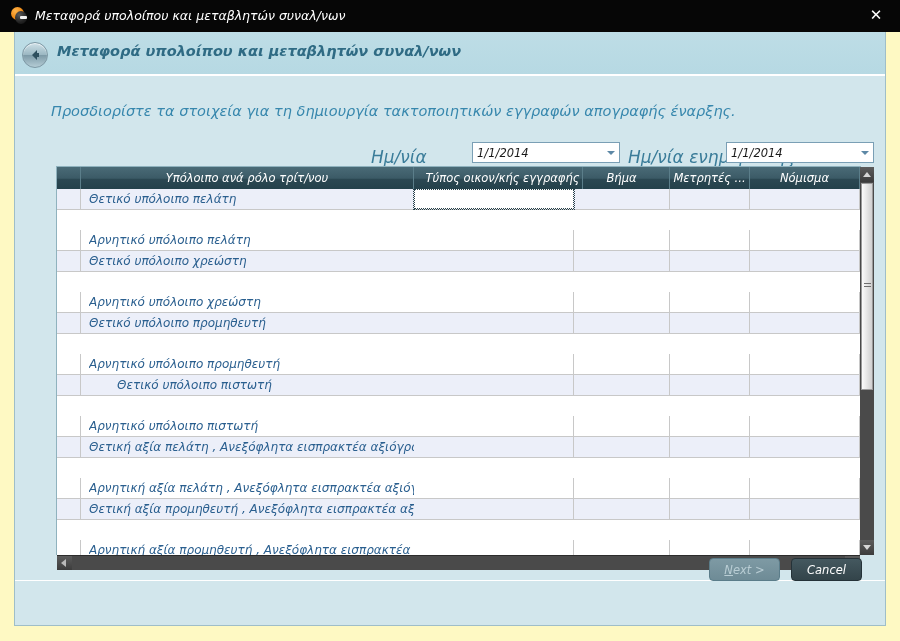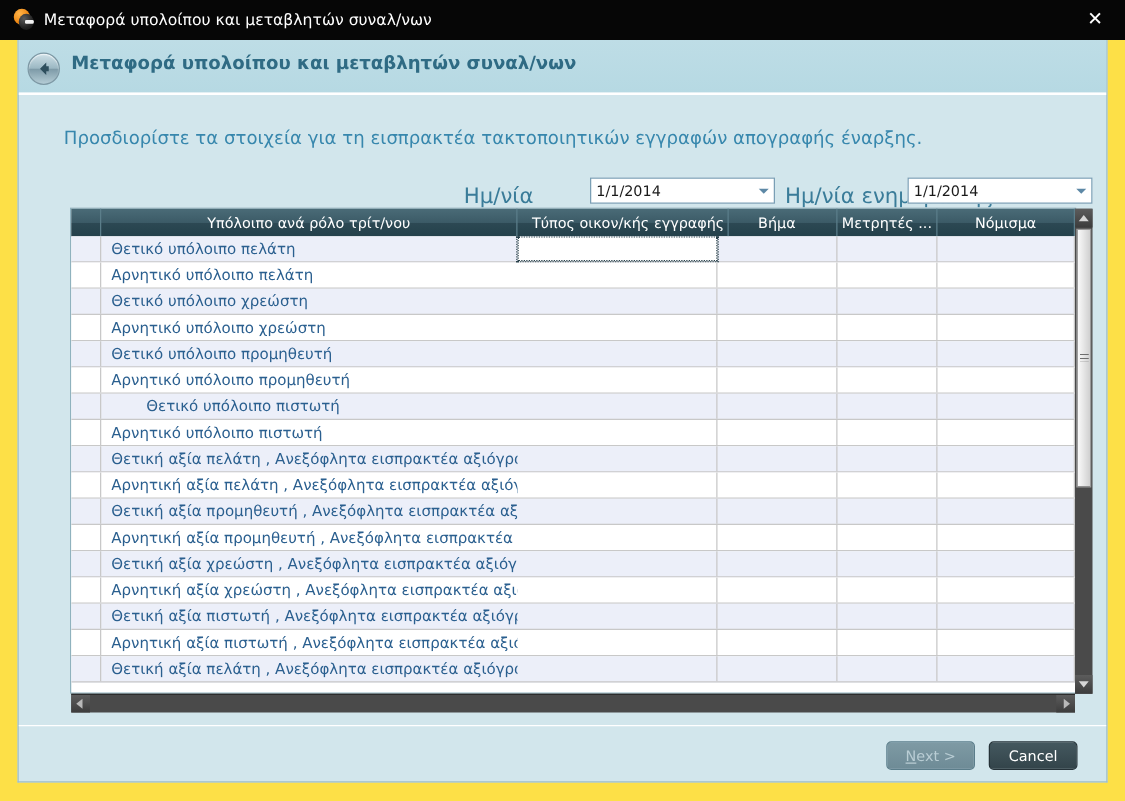--- a/index.html
+++ b/index.html
@@ -9,21 +9,22 @@
     background: #000000;
     font-family: "DejaVu Sans", "Liberation Sans", sans-serif;
     overflow: hidden;
   }
 
   
   #window {
     position: absolute;
     left: 0; top: 0;
     width: 900px; height: 641px;
-    background: #fde047;
+    background: #fef9c3;
+    font-style: italic;
   }
 
   
   #titlebar {
     position: absolute;
     left: 0; top: 0;
     width: 900px; height: 32px;
     background: #060606;
   }
   #app-icon {
@@ -187,21 +188,21 @@
     left: 0; top: 22px;
     width: 803px; height: 366px;
     overflow: hidden;
   }
   .row {
     position: relative;
     height: 21px;
     border-bottom: 1px solid #c8c8c8;
   }
   .row.alt { background: #eceff9; }
-  .row.norm { background: #ffffff; }
+  .row.norm { background: #ffffff; margin-top: 20px; }
   .rowsel {
     position: absolute;
     left: 0; top: 0;
     width: 24px; height: 20px;
     border-right: 1px solid #c8c8c8;
     cursor: pointer;
   }
   .c-name {
     position: absolute;
     left: 32px; top: 3px;
@@ -290,21 +291,21 @@
 
   
   #footer-div {
     position: absolute;
     left: 0; top: 548px;
     width: 870px; height: 1px;
     background: #ffffff;
   }
   .btn {
     position: absolute;
-    top: 561px;
+    top: 526px;
     width: 71px; height: 23px;
     border-radius: 4px;
     font-size: 11.5px;
     text-align: center;
     line-height: 23px;
     cursor: pointer;
     border: 1px solid #5b7d8a;
   }
   #btn-next {
     left: 694px;
@@ -338,21 +339,21 @@
 
     <div id="banner">
       <div id="back-btn">
         <svg width="14" height="14" viewBox="0 0 14 14">
           <path d="M9 2 L4 7 L9 12 L9 9 L11 9 L11 5 L9 5 Z" fill="#2e4f5e"></path>
         </svg>
       </div>
       <div id="banner-title">Μεταφορά υπολοίπου και μεταβλητών συναλ/νων</div>
     </div>
 
-    <div id="instruction">Προσδιορίστε τα στοιχεία για τη εισπρακτέα τακτοποιητικών εγγραφών απογραφής έναρξης.</div>
+    <div id="instruction">Προσδιορίστε τα στοιχεία για τη δημιουργία τακτοποιητικών εγγραφών απογραφής έναρξης.</div>
 
     <div id="date-row">
       <div class="lbl" id="lbl-date">Ημ/νία</div>
       <div class="combo" id="cmb-date">
         <span class="val">1/1/2014</span>
         <span class="arrow"></span>
       </div>
       <div class="lbl" id="lbl-update">Ημ/νία ενημέρωσης</div>
       <div class="combo" id="cmb-update">
         <span class="val">1/1/2014</span>

